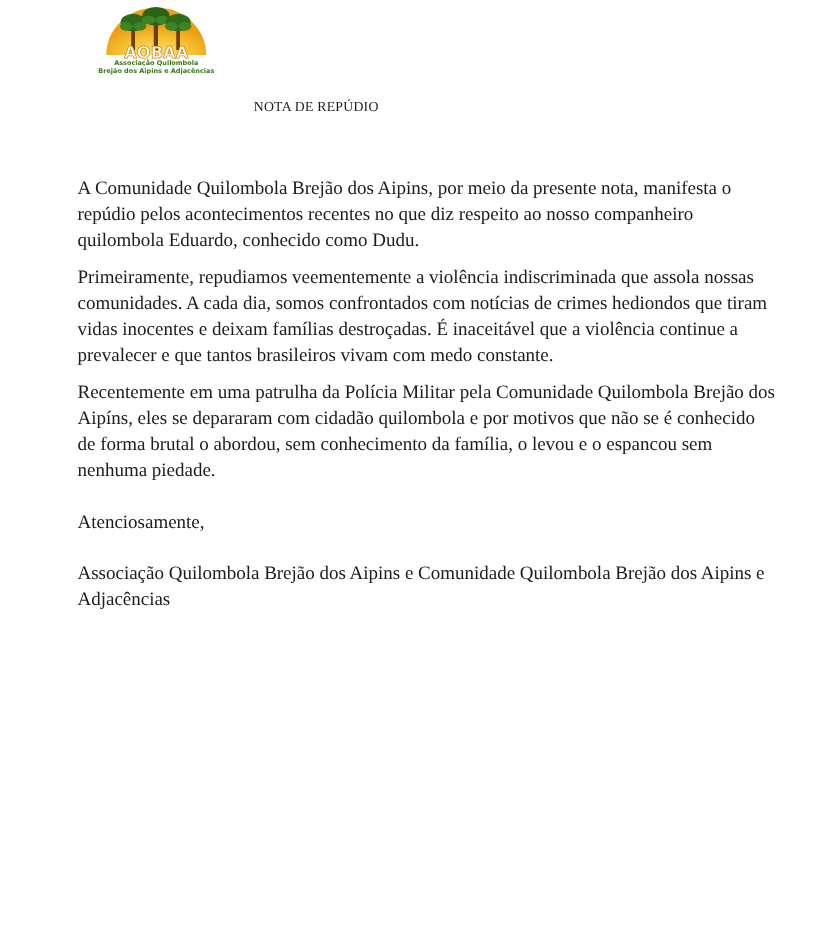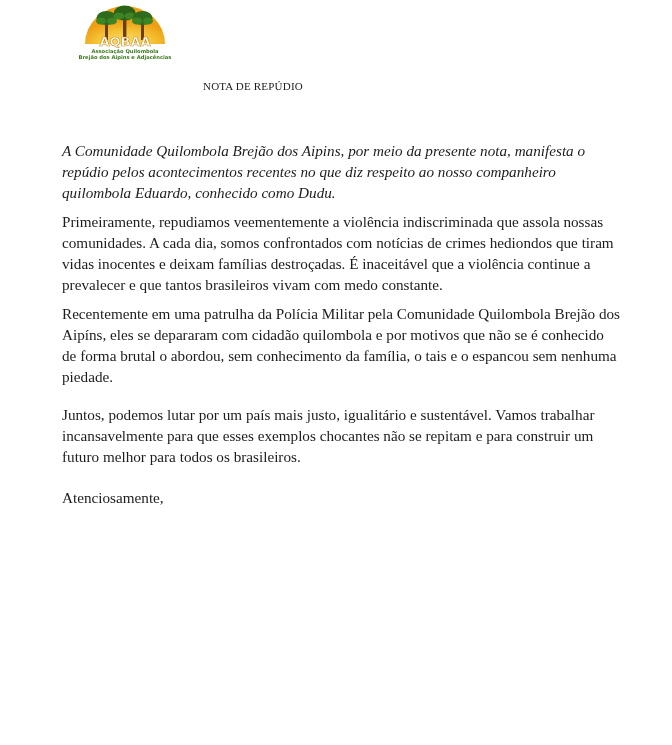--- a/index.html
+++ b/index.html
@@ -53,21 +53,21 @@
       position: absolute;
       left: 62px;
       top: 140px;
       width: 560px;
       font-size: 15.2px;
       line-height: 21px;
     }
     .content p {
       margin: 0;
     }
-    .p1 { margin-top: 0; font-style: italic; }
+    .p1 { margin-top: 0; }
     .gap-s { margin-top: 8px !important; }
     .gap-l { margin-top: 37px !important; }
     .gap-xl { margin-top: 17px !important; }
     .gap-sig { margin-top: 20px !important; }
   </style>
 </head>
 <body>
 
 <div class="logo">
   <svg width="96" height="44" viewBox="0 0 96 44">
@@ -98,17 +98,17 @@
   </svg>
   <div class="logo-sub l1">Associação Quilombola</div>
   <div class="logo-sub l2">Brejão dos Aipins e Adjacências</div>
 </div>
 
 <div class="doc-title">NOTA DE REPÚDIO</div>
 
 <div class="content">
   <p class="p1">A Comunidade Quilombola Brejão dos Aipins, por meio da presente nota, manifesta o repúdio pelos acontecimentos recentes no que diz respeito ao nosso companheiro quilombola Eduardo, conhecido como Dudu.</p>
   <p class="gap-s">Primeiramente, repudiamos veementemente a violência indiscriminada que assola nossas comunidades. A cada dia, somos confrontados com notícias de crimes hediondos que tiram vidas inocentes e deixam famílias destroçadas. É inaceitável que a violência continue a prevalecer e que tantos brasileiros vivam com medo constante.</p>
-  <p class="gap-s">Recentemente em uma patrulha da Polícia Militar pela Comunidade Quilombola Brejão dos Aipíns, eles se depararam com cidadão quilombola e por motivos que não se é conhecido de forma brutal o abordou, sem conhecimento da família, o tais e o espancou sem nenhuma piedade.</p>
-  <p class="gap-xl">Juntos, podemos lutar por um país mais justo, igualitário e sustentável. Vamos trabalhar incansavelmente para que esses exemplos chocantes não se repitam e para construir um futuro melhor para todos os brasileiros.</p>
+  <p class="gap-s">Recentemente em uma patrulha da Polícia Militar pela Comunidade Quilombola Brejão dos Aipíns, eles se depararam com cidadão quilombola e por motivos que não se é conhecido de forma brutal o abordou, sem conhecimento da família, o levou e o espancou sem nenhuma piedade.</p>
   <p class="gap-sig">Atenciosamente,</p>
+  <p class="gap-sig">Associação Quilombola Brejão dos Aipins e Comunidade Quilombola Brejão dos Aipins e Adjacências</p>
 
 </div>
 
 </body></html>

